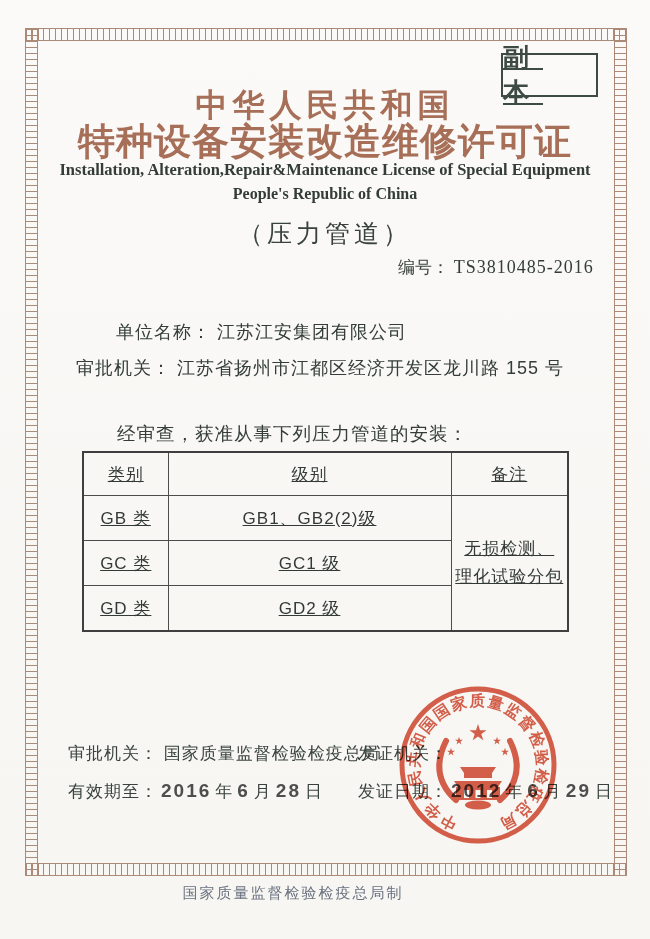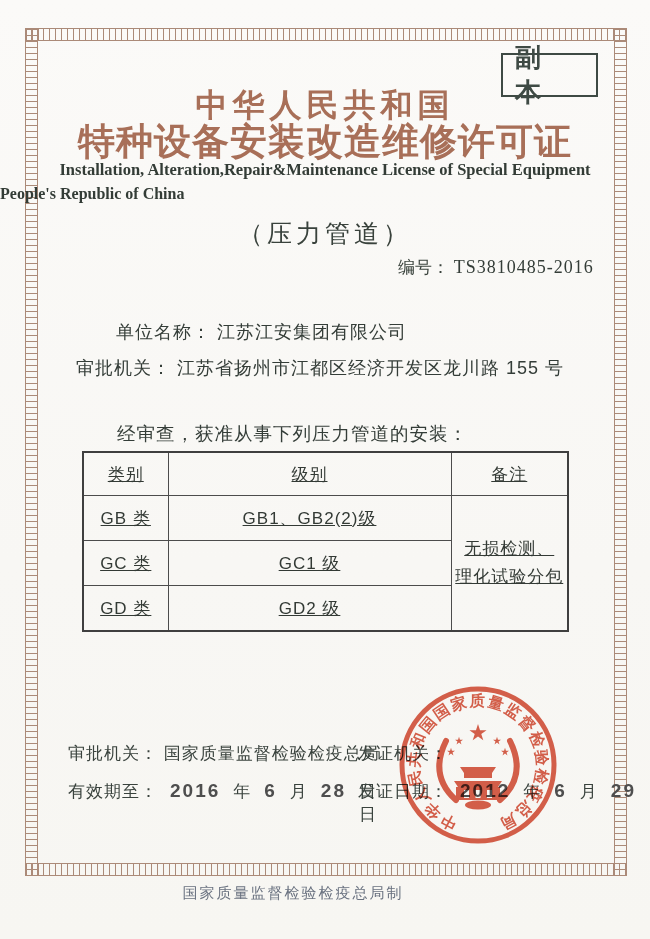--- a/index.html
+++ b/index.html
@@ -30,31 +30,31 @@
   }
   .strip.left{left:0;} .strip.right{right:0;}
 
   
   .badge{
     left:501px;top:53px;width:97px;height:44px;
     border:2.5px solid #3e4a44;box-sizing:border-box;
     display:flex;align-items:center;justify-content:center;
     color:#3e4a44;font-size:26px;font-weight:bold;
   }
-  .badge span{letter-spacing:14px;padding-left:12px;}
+  .badge span{letter-spacing:14px;text-decoration:underline;}
 
   
   .t-cn1{left:0;top:84px;width:650px;text-align:center;
     color:#a86f58;font-size:32px;font-weight:bold;letter-spacing:5px;}
   .t-cn2{left:0;top:117px;width:650px;text-align:center;
     color:#a86f58;font-size:37px;font-weight:bold;letter-spacing:1px;}
   .t-en1{left:0;top:160px;width:650px;text-align:center;
     color:#333c36;font-size:16.5px;font-weight:bold;
     font-family:"Liberation Serif", serif;}
-  .t-en2{left:0;top:185px;width:650px;text-align:left;
+  .t-en2{left:0;top:185px;width:650px;text-align:center;
     color:#333c36;font-size:16px;font-weight:bold;
     font-family:"Liberation Serif", serif;}
   .scope{left:0;top:217px;width:650px;text-align:center;
     color:#39423c;font-size:25px;letter-spacing:4px;}
 
   .license-no{left:398px;top:256px;color:#39423c;font-size:17px;}
   .license-no .val{
     font-family:"Liberation Serif", serif;font-size:18px;letter-spacing:1px;color:#343d38;}
 
   
@@ -80,21 +80,21 @@
     text-align:left;vertical-align:middle;padding-left:12px;line-height:1.65;
   }
   td.remark span{display:block;}
 
   
   .foot-line{color:#39423d;font-size:17px;letter-spacing:1px;z-index:1;}
   .appr{left:68px;top:742px;}
   .issue-org{left:358px;top:742px;}
   .valid{left:68px;top:780px;}
   .issue-date{left:358px;top:780px;}
-  .num{font-weight:bold;font-size:19px;color:#4e4e4e;letter-spacing:2px;margin:0 12px;}
+  .num{font-weight:bold;font-size:19px;color:#4e4e4e;letter-spacing:2px;margin:0 3px;}
   .unit{font-size:17px;margin:0 1px;}
 
   .made-by{left:0;top:884px;width:586px;text-align:center;
     color:#6a7280;font-size:15px;letter-spacing:2px;}
 
   
   .seal{
     left:396px;top:683px;width:164px;height:164px;
     mix-blend-mode:multiply;opacity:0.92;z-index:2;
   }

